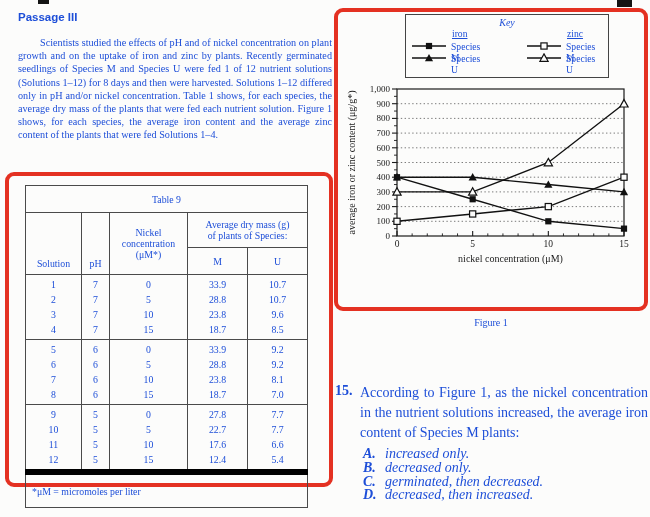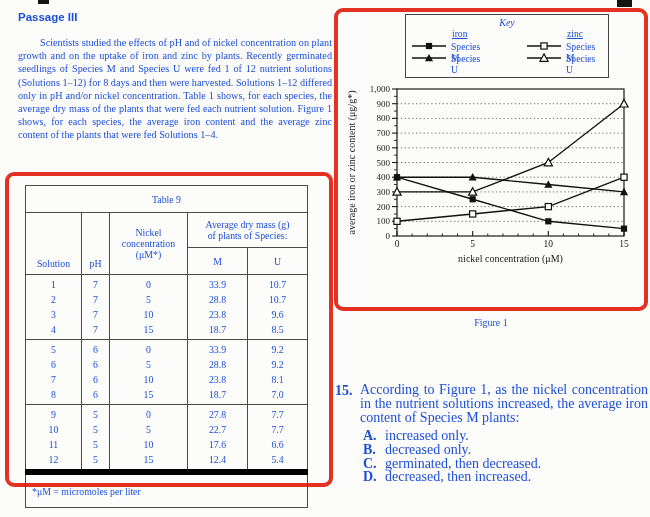--- a/index.html
+++ b/index.html
@@ -53,23 +53,23 @@
   
   #chart-svg{position:absolute;left:335px;top:73px;}
   .fig-footnote{position:absolute;left:339px;top:279px;width:300px;font-size:10px;
                 line-height:12px;text-align:justify;}
   .fig-caption{position:absolute;left:334px;top:317px;width:314px;text-align:center;font-size:10px;}
 
   
   .question{position:absolute;left:335px;top:383px;width:313px;font-size:14px;}
   .q-head{display:flex;}
   .q-num{font-weight:bold;flex:0 0 25px;}
-  .q-text{flex:1;text-align:justify;line-height:14px;}
+  .q-text{flex:1;text-align:justify;line-height:20px;}
   .choices{margin:4px 0 0 28px;}
-  .choice{line-height:13.8px;}
+  .choice{line-height:13.8px;font-style:italic;}
   .c-letter{font-weight:bold;display:inline-block;width:22px;}
 </style>
 </head>
 <body>
 
 <div class="page">
 
   <div id="crop-tl" class="crop-mark"></div>
   <div id="crop-tr" class="crop-mark"></div>
 

